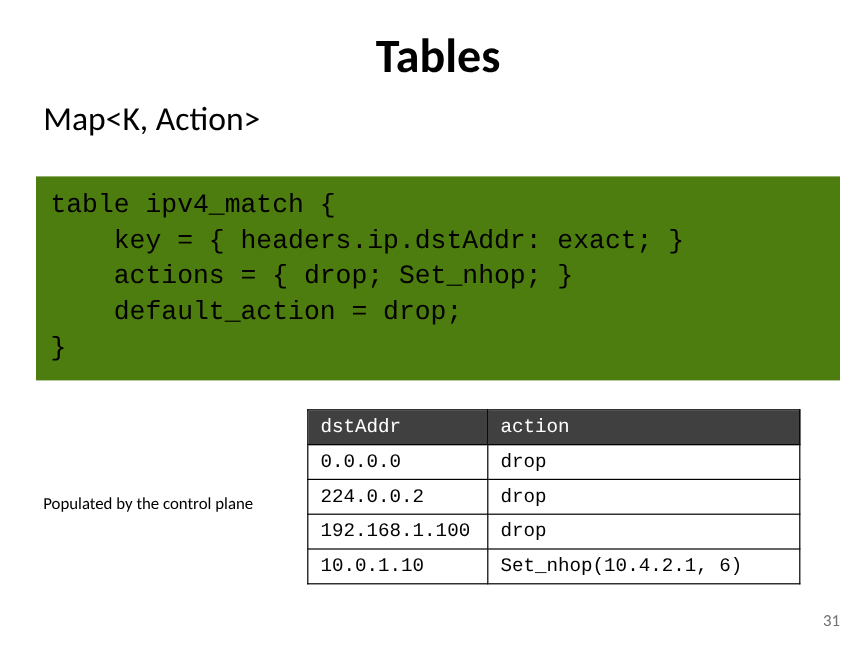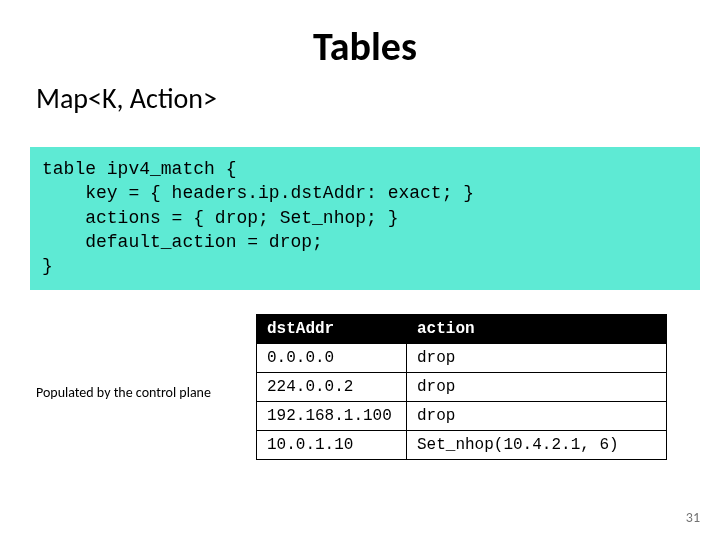--- a/index.html
+++ b/index.html
@@ -1,24 +1,24 @@
 <!DOCTYPE html>
 <html><head>
 <meta charset="utf-8">
 <style>
   * { box-sizing: border-box; margin: 0; padding: 0; }
   html, body { width: 720px; height: 540px; background: #fff; font-family: Calibri, Arial, sans-serif; color: #000; }
   .slide { position: relative; width: 720px; height: 540px; padding: 16px 20px 0 30px; }
   .title { font-size: 40px; text-align: center; margin-top: 6px; margin-bottom: 10px; }
   .subtitle { font-size: 28px; margin-left: 6px; margin-bottom: 31px; }
   .codebox {
-    background: #5eead4;
+    background: #4d7c0f;
     padding: 10px 12px 12px 12px;
     font-family: Consolas, "Courier New", monospace;
-    font-size: 18px;
+    font-size: 22px;
     line-height: 1.35;
     white-space: pre;
     margin-bottom: 24px;
   }
   .midrow { display: flex; align-items: flex-start; }
   .caption {
     width: 200px;
     font-size: 14px;
     line-height: 1.25;
     margin-top: 70px;
@@ -29,23 +29,23 @@
     border-collapse: collapse;
     font-family: Consolas, "Courier New", monospace;
     font-size: 16px;
   }
   .tbl th, .tbl td {
     border: 1px solid #000;
     padding: 5px 10px;
     text-align: left;
   }
   .tbl th {
-    background: #000000;
+    background: #404040;
     color: #fff;
-    font-weight: bold;
+    font-weight: normal;
   }
   .tbl th:first-child, .tbl td:first-child { width: 150px; }
   .tbl th:last-child, .tbl td:last-child { width: 260px; }
   .pagenum {
     position: absolute;
     right: 20px;
     bottom: 14px;
     font-size: 14px;
     color: #737373;
   }

